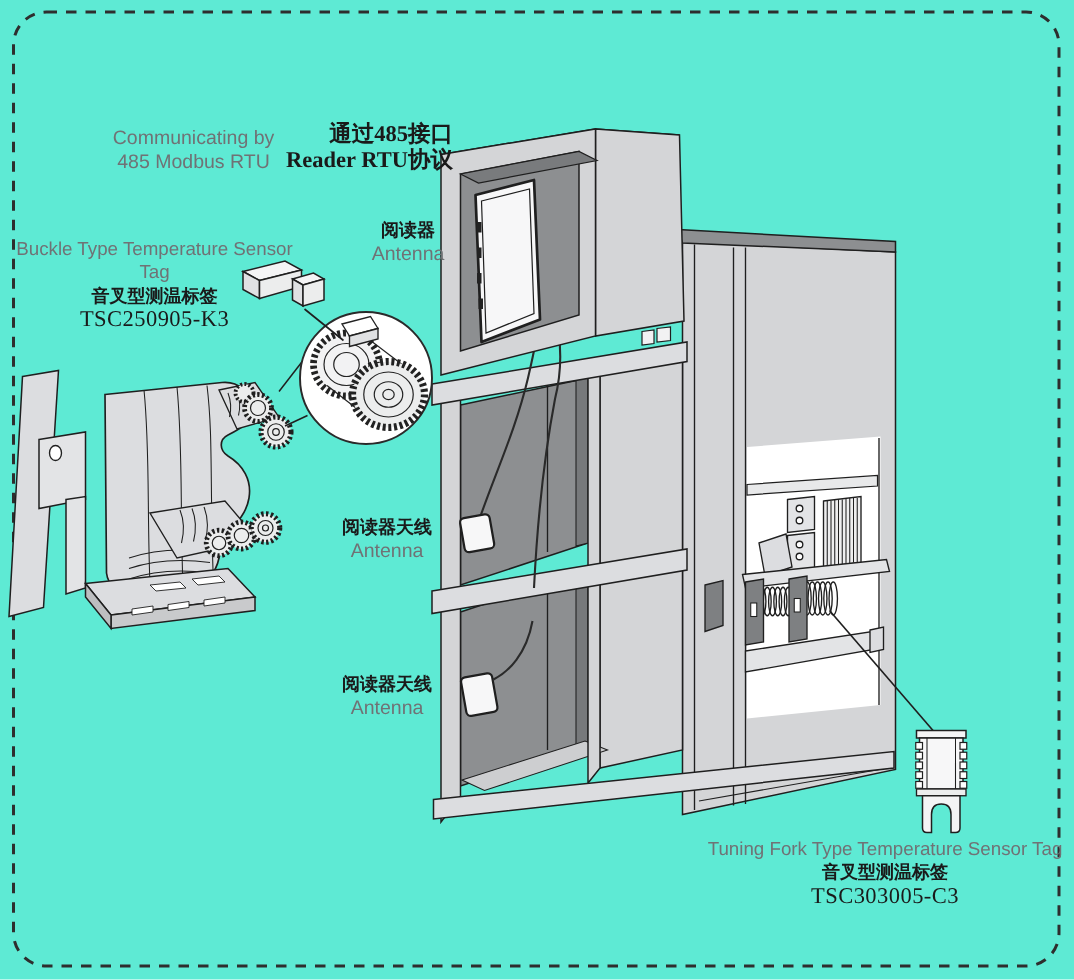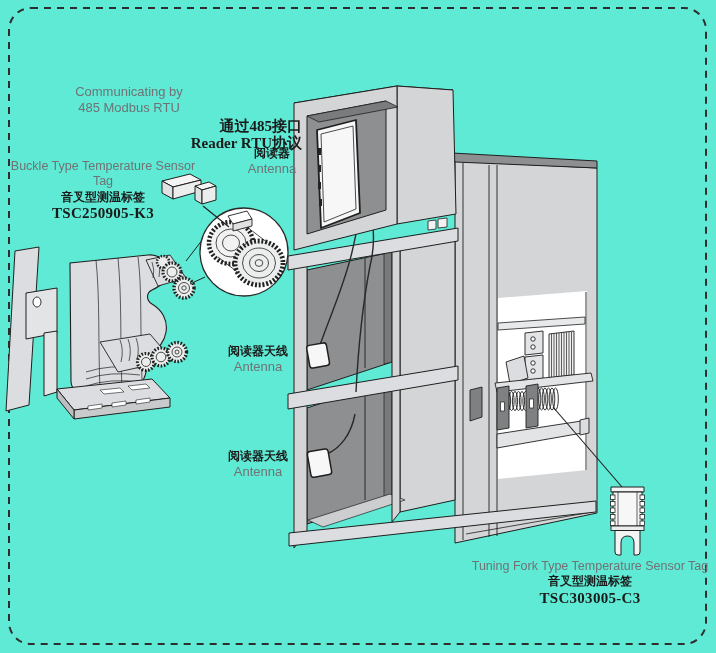--- a/index.html
+++ b/index.html
@@ -3,23 +3,23 @@
 <meta charset="utf-8">
 <style>
   html,body{margin:0;padding:0;background:#fff;}
   .stage{position:relative;width:716px;height:653px;background:#5eead4;overflow:hidden;
          font-family:"Liberation Sans",sans-serif;}
   .stage svg{position:absolute;left:0;top:0;}
   .lbl{position:absolute;line-height:1.22;}
   .lbl .en{color:#707275;font-size:13px;font-family:"Liberation Sans",sans-serif;}
   .lbl .en-sm{color:#707275;font-size:12.5px;font-family:"Liberation Sans",sans-serif;}
   .lbl .zh{color:#1a1a1a;font-weight:bold;font-size:12px;font-family:Liberation Serif, serif;}
-  .lbl .model{color:#1a1a1a;font-weight:bold;font-size:15px;font-family:"Liberation Serif",serif;letter-spacing:.3px;}
+  .lbl .model{color:#1a1a1a;font-weight:normal;font-size:15px;font-family:"Liberation Serif",serif;letter-spacing:.3px;}
   .ta-c{text-align:center;} .ta-r{text-align:right;}
-  .serifblk{color:#1a1a1a;font-weight:bold;font-size:15px;font-family:"Liberation Serif",serif;line-height:1.1;margin-top:36px;}
+  .serifblk{color:#1a1a1a;font-weight:bold;font-size:15px;font-family:"Liberation Serif",serif;line-height:1.1;}
 </style>
 </head>
 <body>
 
 <div class="stage">
 
 <svg width="716" height="653" viewBox="0 0 716 653">
 
   <rect x="9" y="8" width="697" height="636" rx="22" fill="none" stroke="#2e2e2e" stroke-width="2" stroke-dasharray="7 6"></rect>
 

